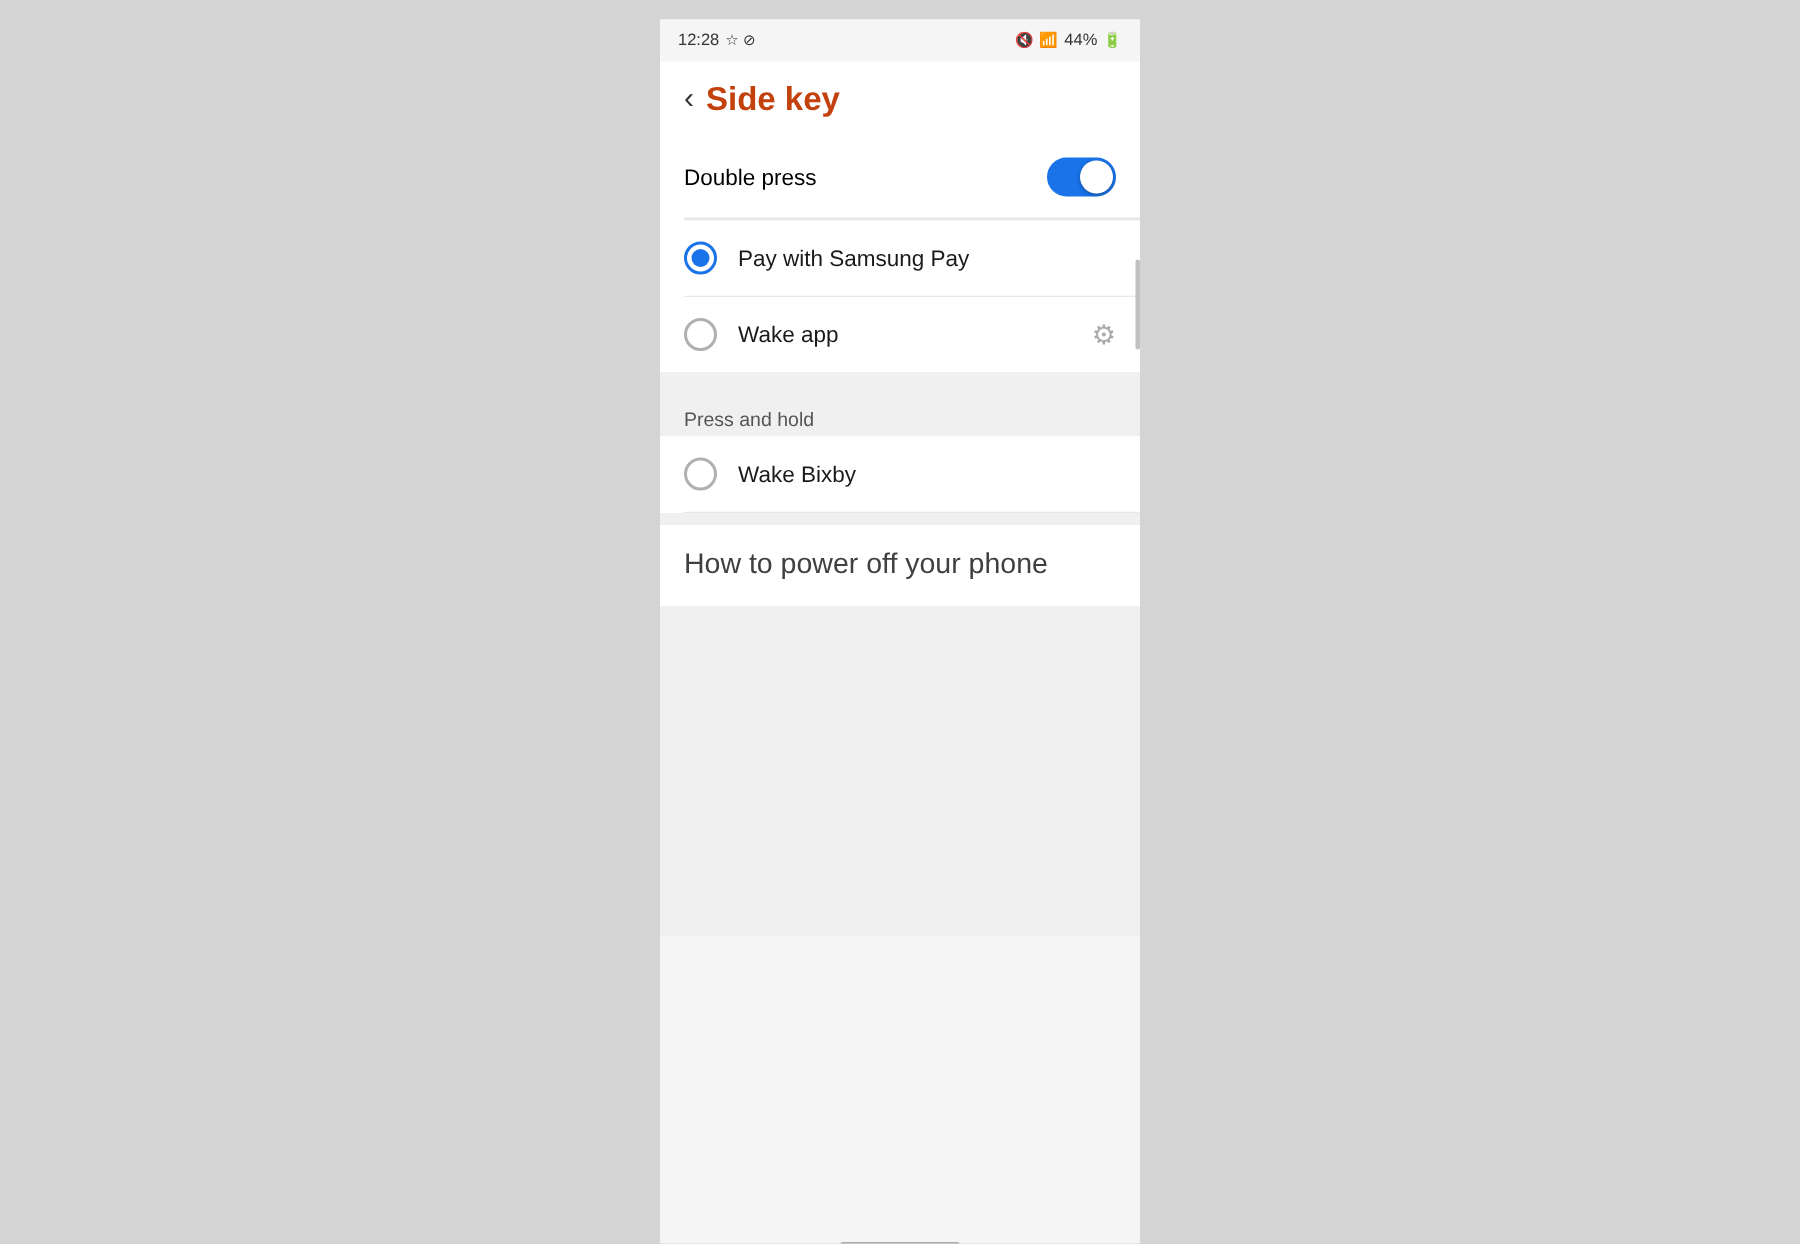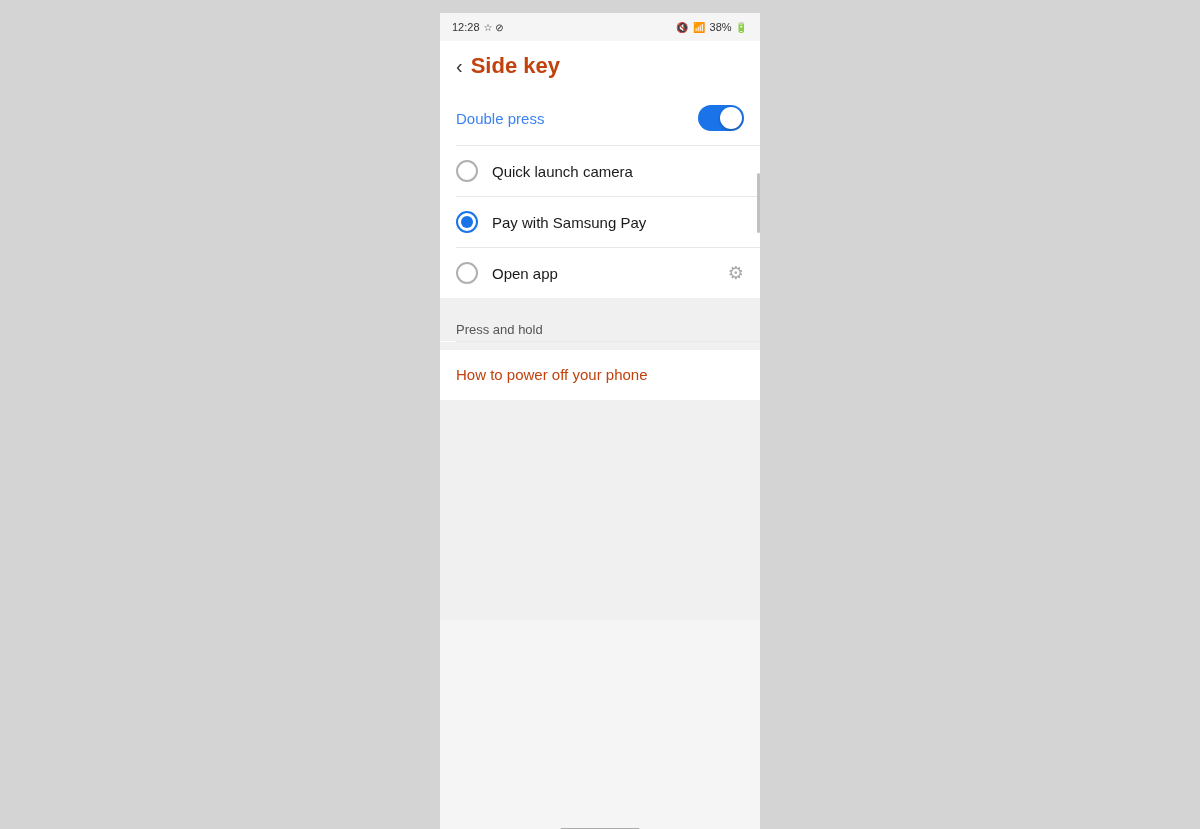--- a/index.html
+++ b/index.html
@@ -84,21 +84,21 @@
     .double-press-header {
       display: flex;
       align-items: center;
       justify-content: space-between;
       padding: 14px 16px;
       background-color: #ffffff;
     }
 
     .double-press-title {
       font-size: 15px;
-      color: #3b82f6;
+      color: #000000;
       font-weight: 400;
     }
 
     
     .toggle {
       width: 46px;
       height: 26px;
       border-radius: 13px;
       background-color: #1a73e8;
       position: relative;
@@ -191,22 +191,22 @@
     }
 
     
     .how-to-section {
       background-color: #ffffff;
       padding: 16px;
       margin-top: 8px;
     }
 
     .how-to-text {
-      font-size: 15px;
-      color: #c2410c;
+      font-size: 19px;
+      color: #404040;
     }
 
     
     .bottom-bar {
       position: absolute;
       bottom: 10px;
       left: 50%;
       transform: translateX(-50%);
       width: 80px;
       height: 4px;
@@ -225,69 +225,69 @@
 <div class="phone-container">
 
   <div class="status-bar">
     <div class="status-bar-left">
       <span>12:28</span>
       <span style="font-size:10px;">☆ ⊘</span>
     </div>
     <div class="status-bar-right">
       <span style="font-size:10px;">🔇</span>
       <span style="font-size:10px;">📶</span>
-      <span>38%</span>
+      <span>44%</span>
       <span style="font-size:10px;">🔋</span>
     </div>
   </div>
 
   <div class="header">
     <span class="back-arrow">‹</span>
     <span class="header-title">Side key</span>
   </div>
 
   <div class="content">
 
     <div class="section">
       <div class="double-press-header">
         <span class="double-press-title">Double press</span>
         <div class="toggle"></div>
       </div>
 
       <div class="divider"></div>
 
-      <div class="radio-option">
-        <div class="radio-circle"></div>
-        <span class="radio-label">Quick launch camera</span>
-      </div>
 
       <div class="divider"></div>
 
       <div class="radio-option">
         <div class="radio-circle selected"></div>
         <span class="radio-label">Pay with Samsung Pay</span>
       </div>
 
       <div class="divider"></div>
 
       <div class="radio-option">
         <div class="radio-circle"></div>
-        <span class="radio-label">Open app</span>
+        <span class="radio-label">Wake app</span>
         <span class="gear-icon">⚙</span>
       </div>
     </div>
 
     <div class="scroll-indicator"></div>
 
     <div class="press-hold-header">
       <span>Press and hold</span>
     </div>
 
     <div class="section">
 
+      <div class="radio-option">
+        <div class="radio-circle"></div>
+        <span class="radio-label">Wake Bixby</span>
+      </div>
 
       <div class="divider"></div>
 
     </div>
 
     <div class="how-to-section">
       <span class="how-to-text">How to power off your phone</span>
     </div>
 
     <div class="remaining-space"></div>

